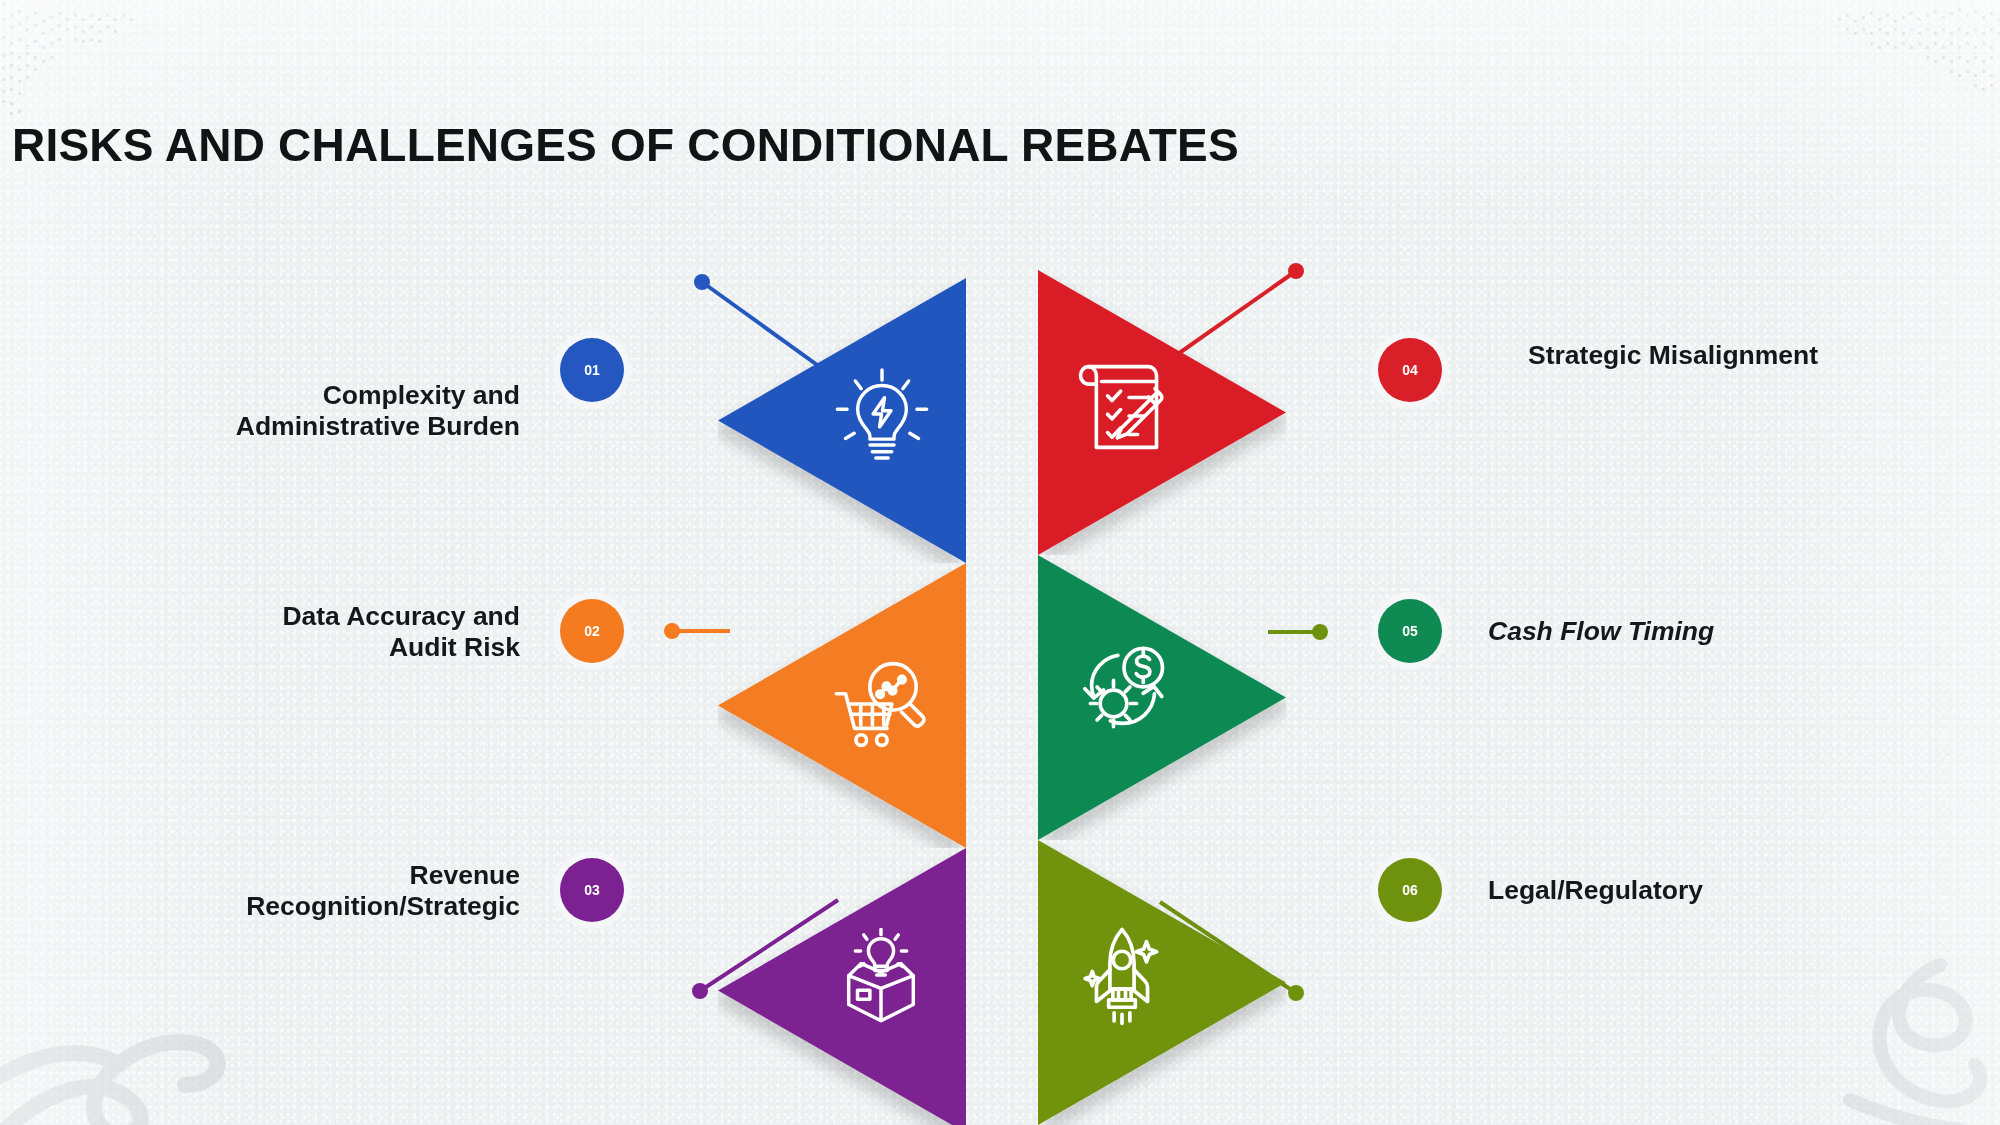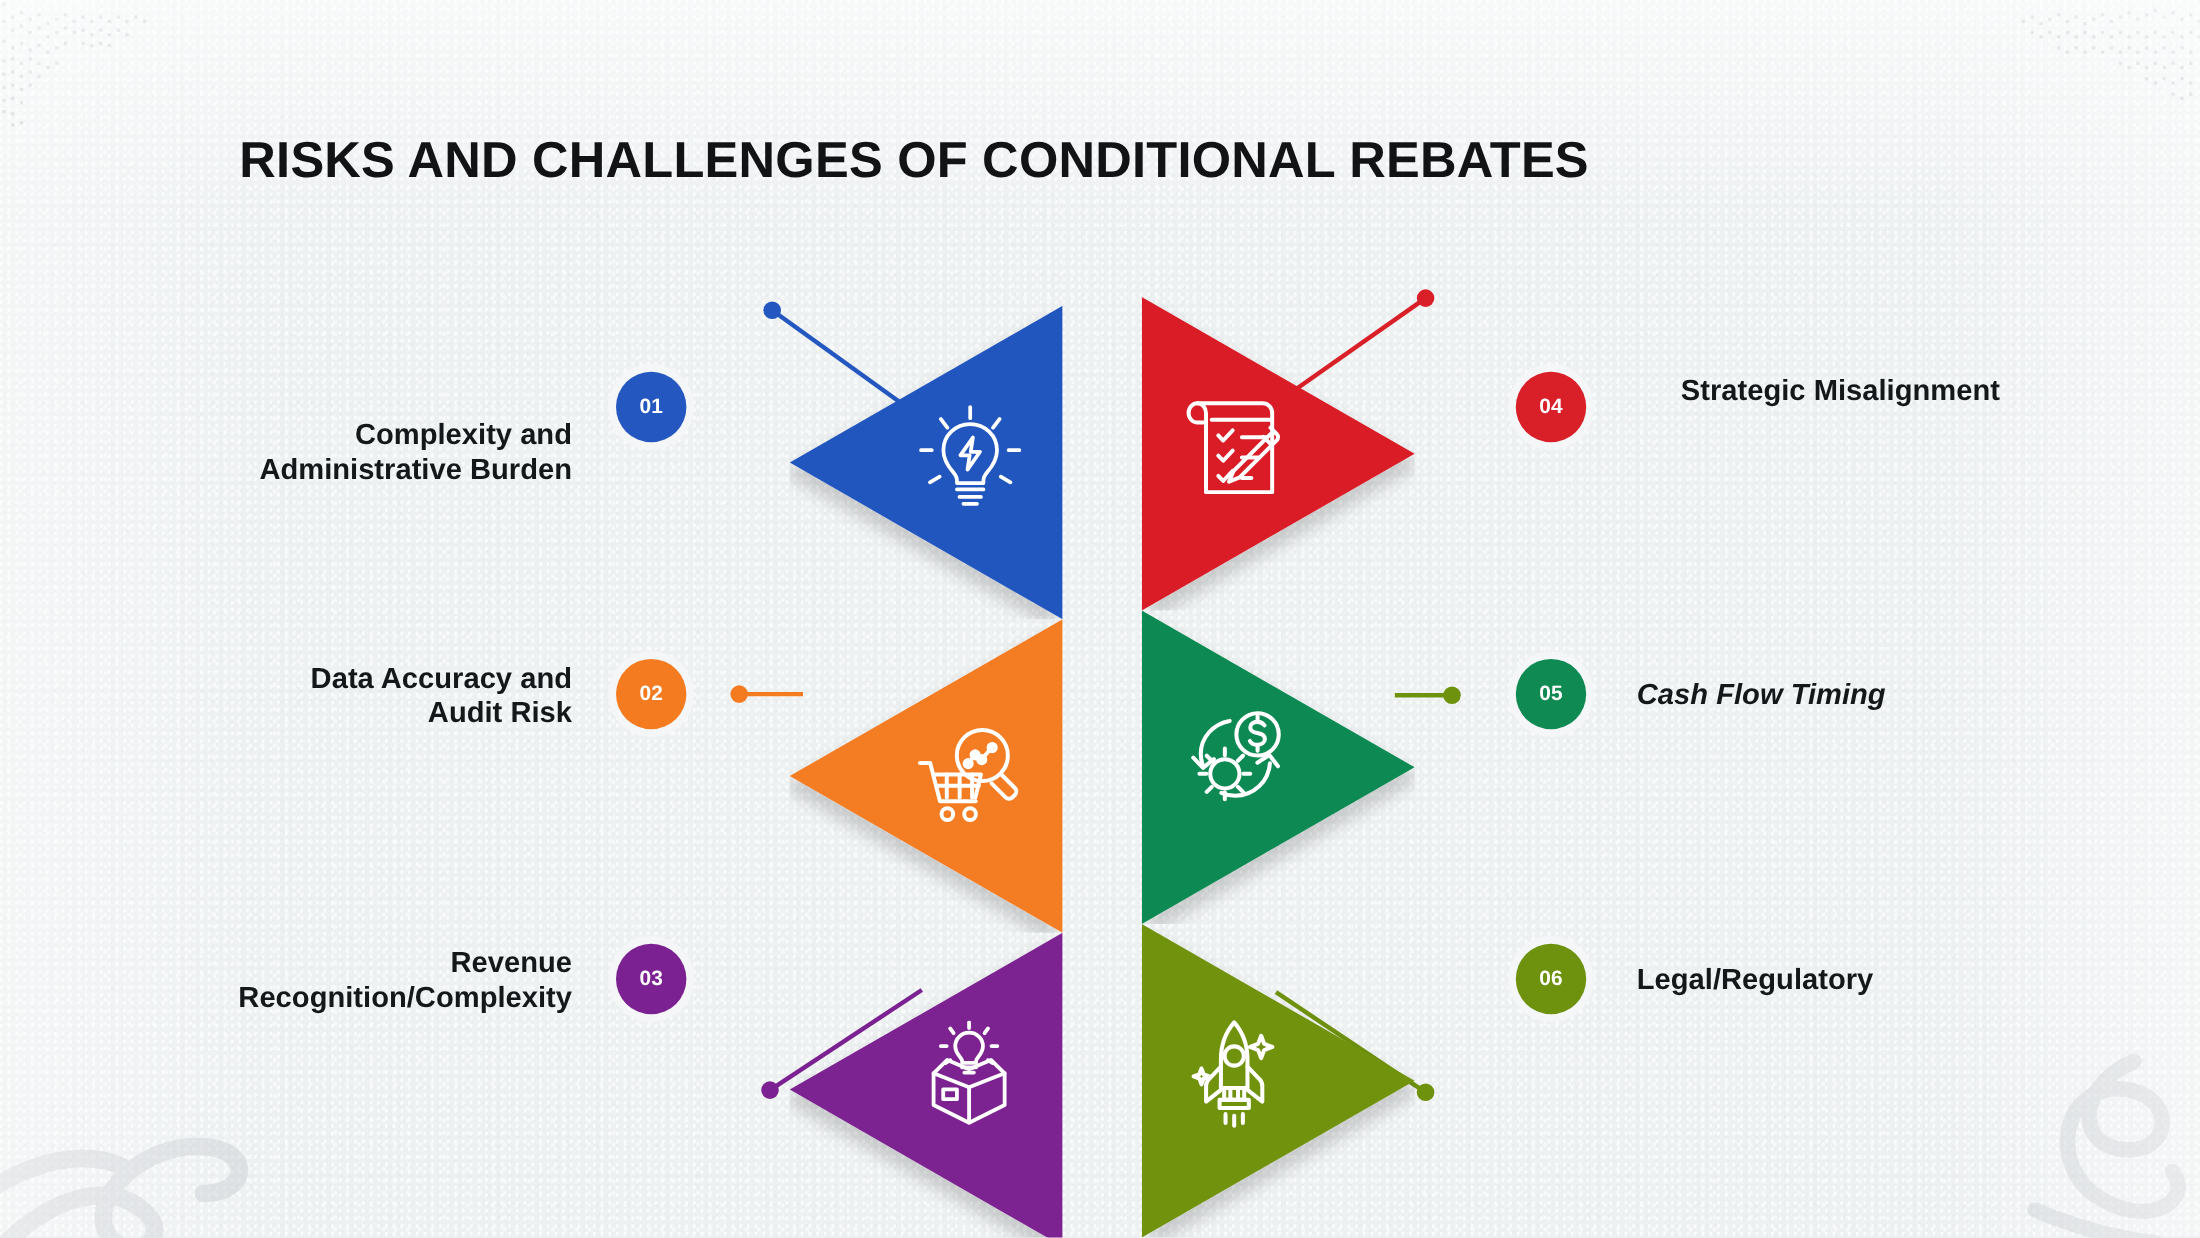--- a/index.html
+++ b/index.html
@@ -36,37 +36,36 @@
   .dotmap.tl { left:-10px; top:-6px; }
   .dotmap.tr { right:-10px; top:-6px; }
 
   
   .swirl { position:absolute; pointer-events:none; opacity:.5; }
   .swirl.bl { left:-20px; bottom:-30px; }
   .swirl.br { right:-10px; bottom:-25px; }
 
   
   .title {
-    position:absolute; top:118px; left:0; width:1662px;
-    text-align:center;
+    position:absolute; top:118px; left:12px; width:1662px;
     font-size:46px; font-weight:bold; letter-spacing:.2px;
     color:#111315;
     text-transform:uppercase;
   }
 
   
   .tri-wrap { position:absolute; }
   .tri { position:absolute; left:0; top:0; }
 
   
   .badge {
     position:absolute;
     width:64px; height:64px; border-radius:50%;
     display:flex; align-items:center; justify-content:center;
-    color:#fff; font-size:19px; font-weight:bold;
+    color:#fff; font-size:14px; font-weight:bold;
     box-shadow:0 0 0 7px #f4f6f7;
   }
 
   
   .lbl {
     position:absolute;
     font-size:26.5px; font-weight:bold; line-height:1.17;
     color:#15181a;
   }
   .lbl.left  { text-align:right; }
@@ -441,21 +440,21 @@
   <div class="lbl left" style="left:120px; top:340px; width:400px;margin-top:40px;">
     <div>Complexity and</div>
     <div>Administrative Burden</div>
   </div>
   <div class="lbl left" style="left:120px; top:601px; width:400px;">
     <div>Data Accuracy and</div>
     <div>Audit Risk</div>
   </div>
   <div class="lbl left" style="left:100px; top:860px; width:420px;">
     <div>Revenue</div>
-    <div>Recognition/Complexity</div>
+    <div>Recognition/Strategic</div>
   </div>
   <div class="lbl right" style="left:1528px; top:340px; width:420px;">
     <div>Strategic Misalignment</div>
   </div>
   <div class="lbl right" style="left:1488px; top:616px; width:420px;font-style:italic;">
     <div>Cash Flow Timing</div>
     <div></div>
   </div>
   <div class="lbl right" style="left:1488px; top:875px; width:420px;">
     <div>Legal/Regulatory</div>

